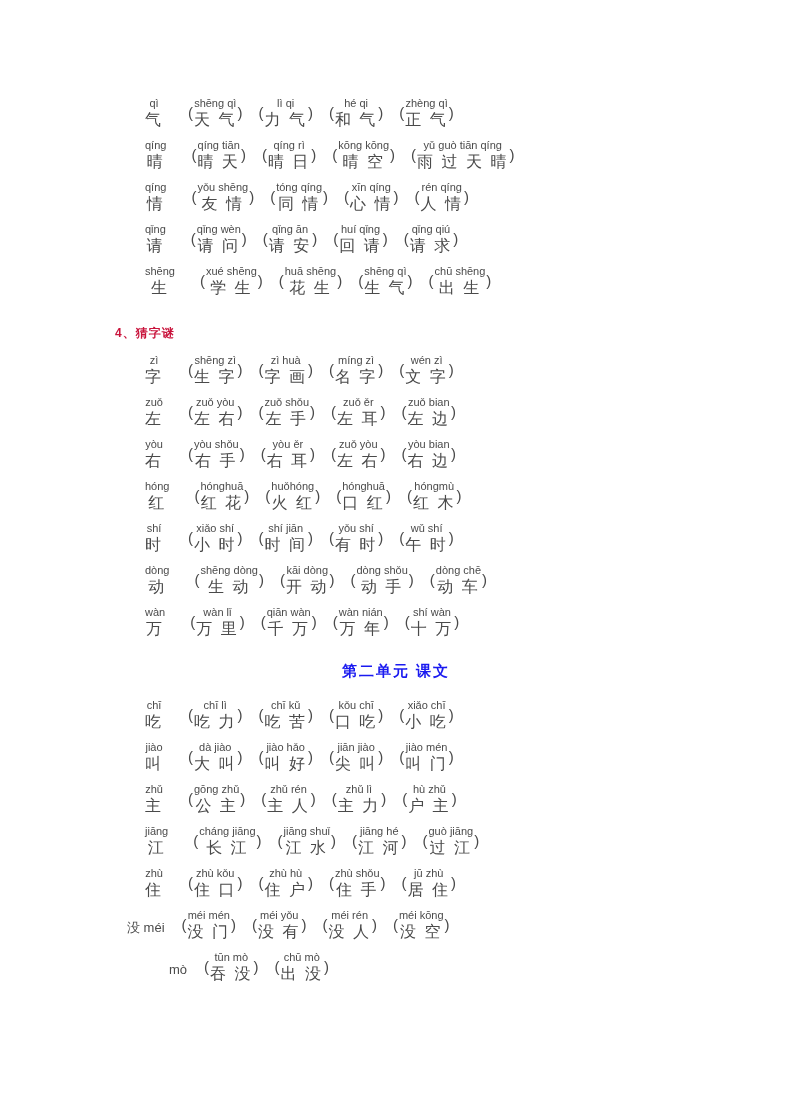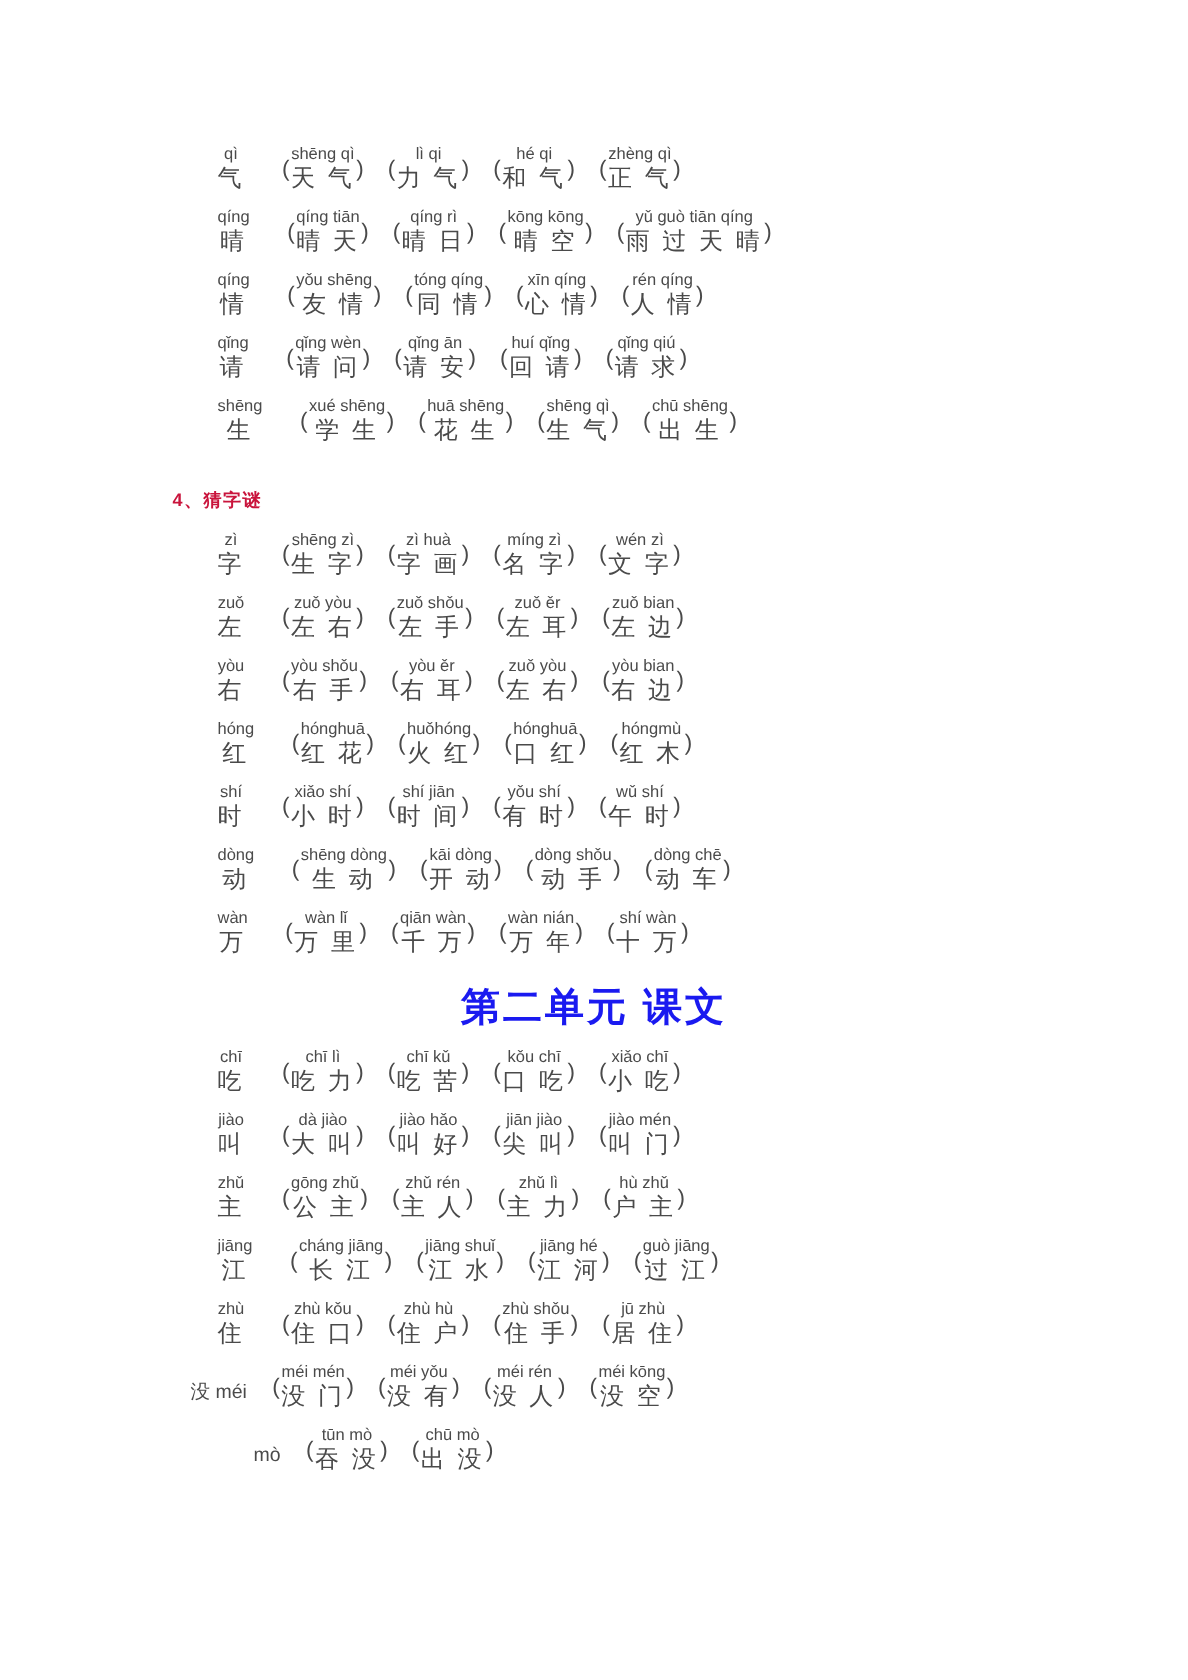--- a/index.html
+++ b/index.html
@@ -18,21 +18,21 @@
     color: var(--header-color, #c9143c);
     font-weight: bold;
     font-size: 12px;
     line-height: 20px;
     margin: 26px 0 10px 0;
     letter-spacing: 1px;
   }
   .unit-title {
     color: var(--title-color, #1a1af0);
     font-weight: bold;
-    font-size: 26px;
+    font-size: 15px;
     line-height: 26px;
     text-align: center;
     margin: 20px 35px 14px 0;
     letter-spacing: 2px;
   }
   .vocab-row {
     display: flex;
     align-items: flex-end;
     margin: 0 0 9px 30px;
     min-height: 33px;

